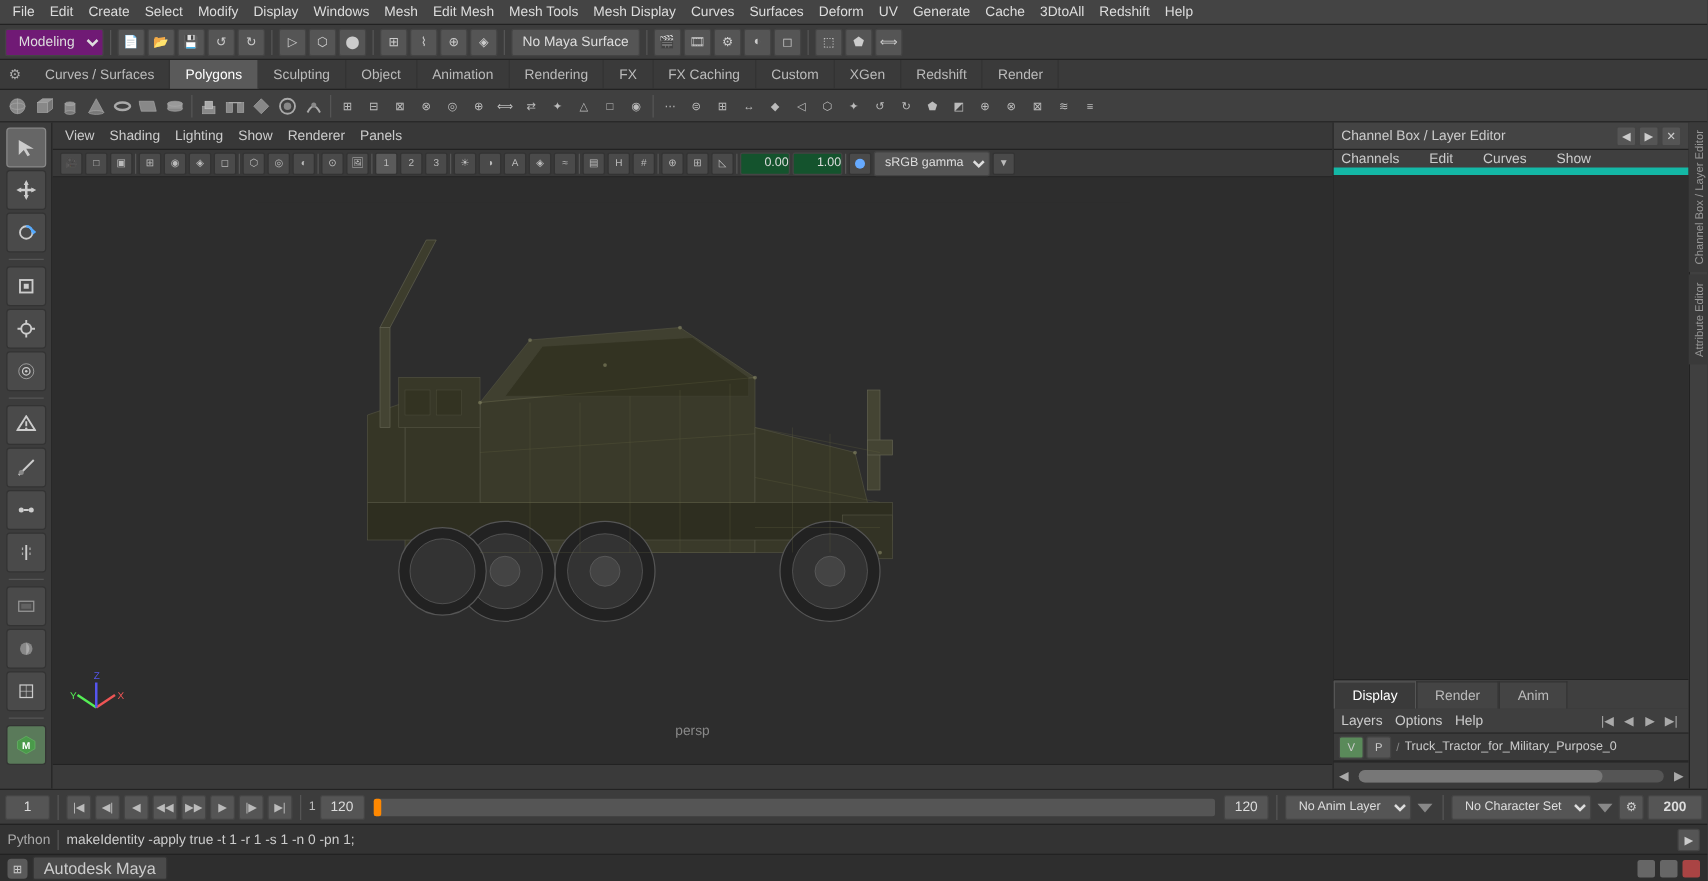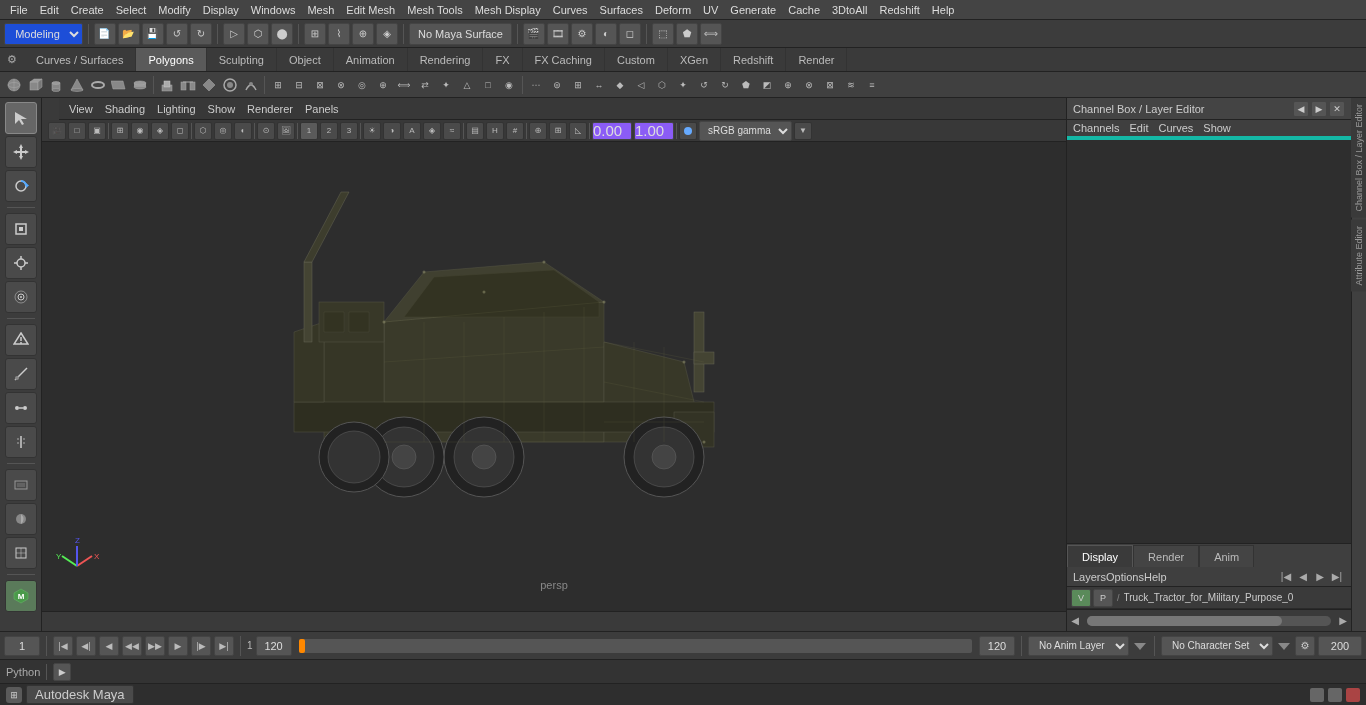--- a/index.html
+++ b/index.html
@@ -56,29 +56,28 @@
       color: #ccc;
       font-size: 10px;
     }
     .toolbar-separator {
       width: 1px;
       height: 20px;
       background: #555;
       margin: 0 3px;
     }
     .toolbar-dropdown {
-      background: #1d4ed8;
+      background: #701a75;
       border: 1px solid #444;
       border-radius: 2px;
       padding: 2px 6px;
       color: #ddd;
       font-size: 11px;
       cursor: pointer;
       height: 22px;
-      text-align: center;
     }
     .no-live-surface-btn {
       background: #555;
       border: 1px solid #444;
       border-radius: 2px;
       padding: 2px 8px;
       color: #ddd;
       font-size: 11px;
       cursor: pointer;
       height: 22px;
@@ -169,21 +168,21 @@
       width: 28px;
       height: 1px;
       background: #555;
       margin: 3px 0;
     }
 
     
     #viewport-toolbar {
       position: absolute;
       top: 0;
-      left: 17px;
+      left: 0;
       right: 0;
       height: 22px;
       background: #383838;
       display: flex;
       align-items: center;
       padding: 0 6px;
       gap: 4px;
       border-bottom: 1px solid #222;
       z-index: 10;
       text-align: right;
@@ -288,22 +287,22 @@
       margin-left: auto;
     }
 
     
     #channel-box-menus {
       height: 20px;
       background: #3f3f3f;
       display: flex;
       align-items: center;
       padding: 0 6px;
-      gap: 10px;
-      border-bottom: 4px solid #14b8a6;
+      gap: 24px;
+      border-bottom: 6px solid #14b8a6;
     }
     .cb-menu-item {
       color: #ccc;
       font-size: 11px;
       cursor: pointer;
     }
 
     
     #channel-content {
       flex: 1;
@@ -337,21 +336,21 @@
       border-color: #555;
     }
 
     
     #layer-editor-menus {
       height: 20px;
       background: #3f3f3f;
       display: flex;
       align-items: center;
       padding: 0 6px;
-      gap: 0;
+      gap: 10px;
       border-bottom: 1px solid #222;
     }
 
     
     #layer-row {
       height: 22px;
       background: #3a3a3a;
       display: flex;
       align-items: center;
       padding: 0 4px;
@@ -531,26 +530,26 @@
 
     #viewport-area {
       flex: 1;
       position: relative;
       overflow: hidden;
     }
 
     .coord-input {
       width: 40px;
       height: 18px;
-      background: #8b5cf6;
+      background: #14532d;
       border: 1px solid #444;
       border-radius: 2px;
       color: #ddd;
-      font-size: 15px;
-      text-align: left;
+      font-size: 10px;
+      text-align: right;
     }
 
     .color-space-dropdown {
       background: #555;
       border: 1px solid #444;
       border-radius: 2px;
       color: #ddd;
       font-size: 10px;
       padding: 1px 4px;
       height: 20px;
@@ -1181,26 +1180,27 @@
     <div class="toolbar-separator"></div>
     <select class="no-anim-dropdown">
       <option>No Character Set</option>
     </select>
     <div style="width:16px;height:16px;cursor:pointer;">
       <svg width="16" height="16">
           <polygon points="2,5 14,5 8,12" fill="#888"></polygon>
         </svg>
     </div>
     <div class="settings-icon-btn">⚙</div>
-    <input class="anim-input" type="text" value="200" style="width: 44px;">
+    <input class="anim-input" type="text" value="200" style="width: 44px; font-weight: bold;">
   </div>
 
   <div id="python-bar">
     <span class="python-label">Python</span>
     <div style="width:1px;height:16px;background:#555;"></div>
+    <input class="python-input" type="text" value="makeIdentity -apply true -t 1 -r 1 -s 1 -n 0 -pn 1;" style="">
     <div style="width:18px;height:18px;background:#555;border:1px solid #444;border-radius:2px;cursor:pointer;display:flex;align-items:center;justify-content:center;font-size:9px;color:#ccc;">▶</div>
   </div>
 
   <div id="bottom-window-bar">
     <div style="width:16px;height:16px;background:#5a5a5a;border-radius:3px;display:flex;align-items:center;justify-content:center;font-size:9px;color:#ccc;cursor:pointer;">⊞</div>
     <div style="background:#4a4a4a;border:1px solid #333;border-radius:2px;padding:1px 8px;color:#ccc;font-size:13px;cursor:pointer;">Autodesk Maya</div>
     <div style="width:14px;height:14px;background:#666;border-radius:2px;cursor:pointer;margin-left:auto;"></div>
     <div style="width:14px;height:14px;background:#666;border-radius:2px;cursor:pointer;"></div>
     <div style="width:14px;height:14px;background:#a44;border-radius:2px;cursor:pointer;"></div>
   </div>

